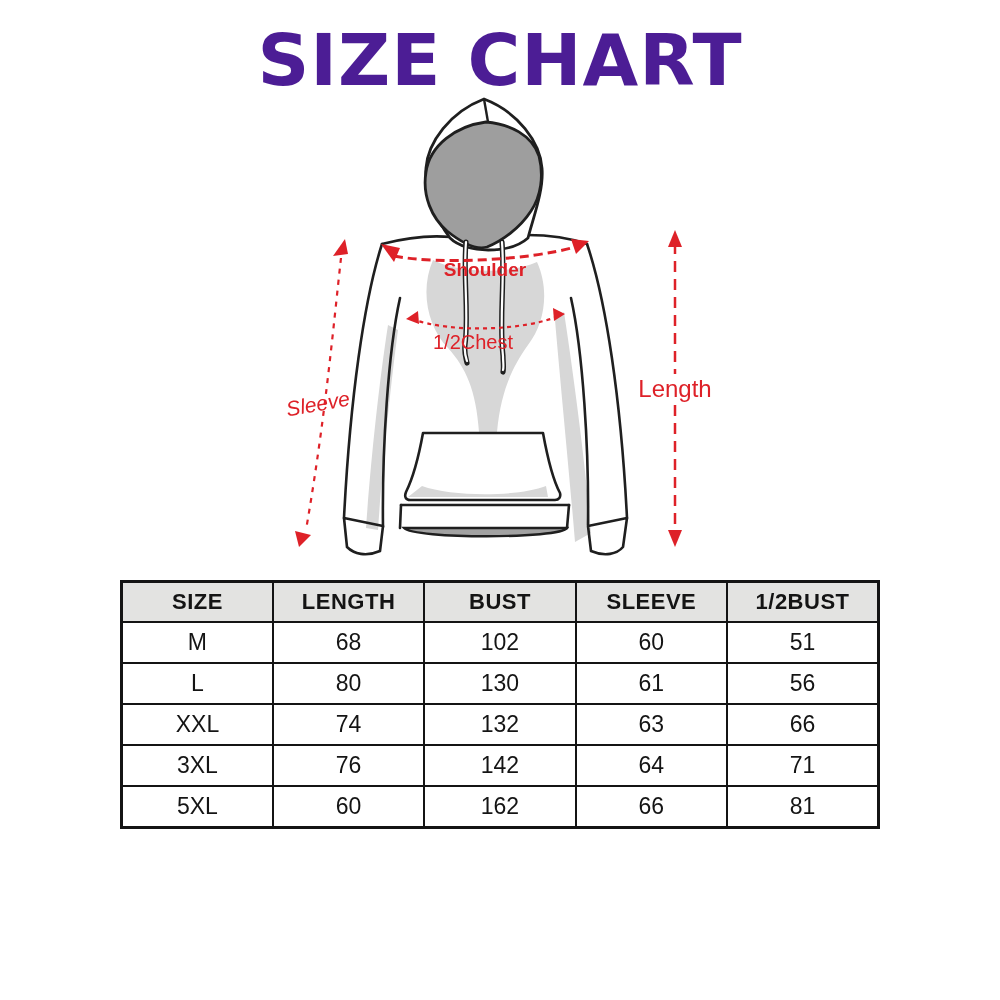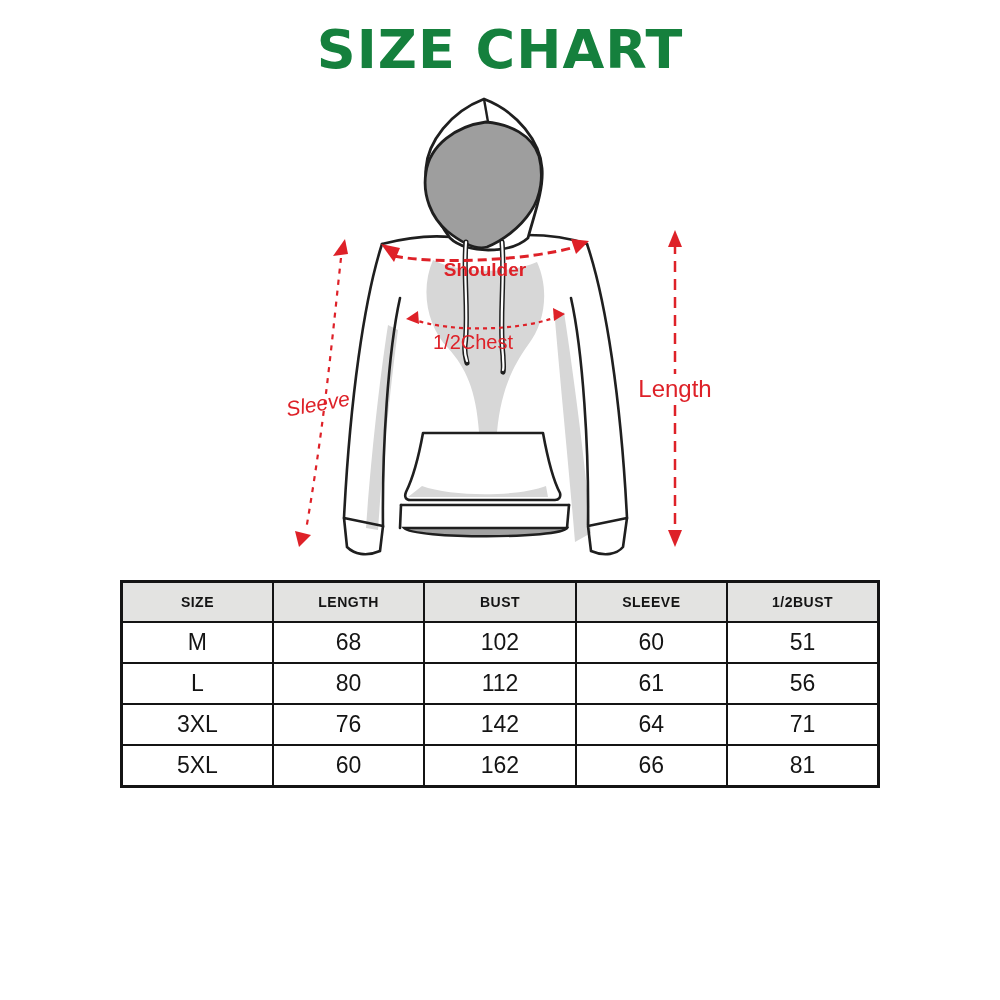--- a/index.html
+++ b/index.html
@@ -3,32 +3,32 @@
 <meta charset="utf-8">
 <style>
   html,body{margin:0;padding:0;}
   body{
     width:1000px;height:1000px;position:relative;background:#ffffff;
     font-family:"Liberation Sans",sans-serif;overflow:hidden;
   }
   .page-title{
     position:absolute;top:18px;left:0;width:1000px;margin:0;
     text-align:center;font-family:"DejaVu Sans",sans-serif;
-    font-weight:bold;font-size:54px;letter-spacing:1px;color:#15803d;
+    font-weight:bold;font-size:72px;letter-spacing:1px;color:#4c1d95;
   }
   .diagram-wrap{position:absolute;left:270px;top:90px;width:460px;height:480px;}
   .ann-label{font-family:"Liberation Sans",sans-serif;fill:#de2128;}
   .size-table{
     position:absolute;left:120px;top:580px;width:760px;
     border-collapse:collapse;table-layout:fixed;text-align:center;
     color:#141414;border:3px solid #141414;
   }
   .size-table th,.size-table td{border:2px solid #141414;padding:0;}
   .size-table th{
-    background:#e3e3e1;font-size:14px;font-weight:bold;height:38px;letter-spacing:.5px;
+    background:#e3e3e1;font-size:22px;font-weight:bold;height:38px;letter-spacing:.5px;
   }
   .size-table td{font-size:23px;font-weight:400;height:39px;}
 </style>
 </head>
 <body>
 
 <h1 class="page-title">SIZE CHART</h1>
 
 <div class="diagram-wrap">
 <svg width="460" height="480" viewBox="0 0 460 480" xmlns="http://www.w3.org/2000/svg">
@@ -115,23 +115,30 @@
     <tr>
       <td>M</td>
       <td>68</td>
       <td>102</td>
       <td>60</td>
       <td>51</td>
     </tr>
     <tr>
       <td>L</td>
       <td>80</td>
-      <td>112</td>
+      <td>130</td>
       <td>61</td>
       <td>56</td>
+    </tr>
+    <tr>
+      <td>XXL</td>
+      <td>74</td>
+      <td>132</td>
+      <td>63</td>
+      <td>66</td>
     </tr>
     <tr>
       <td>3XL</td>
       <td>76</td>
       <td>142</td>
       <td>64</td>
       <td>71</td>
     </tr>
     <tr>
       <td>5XL</td>

